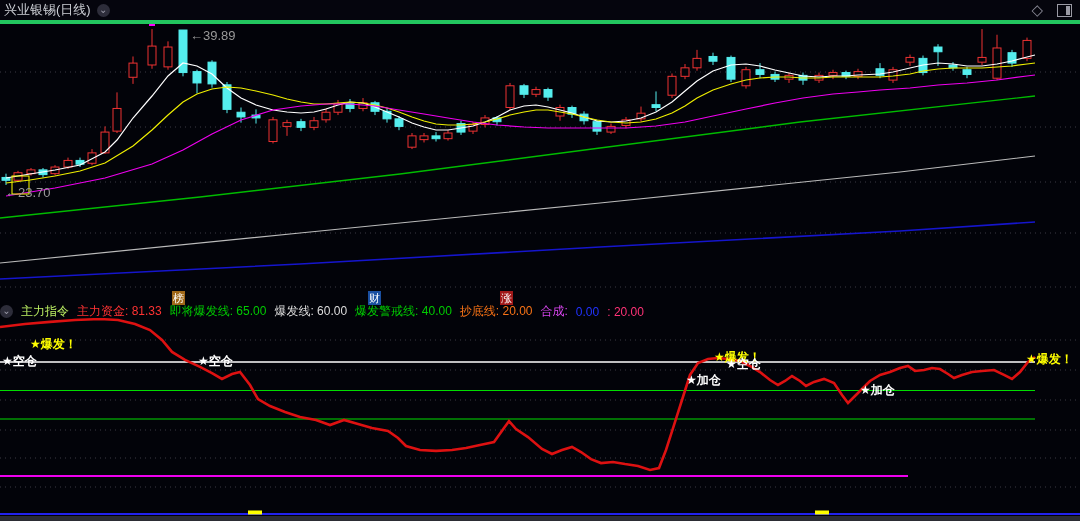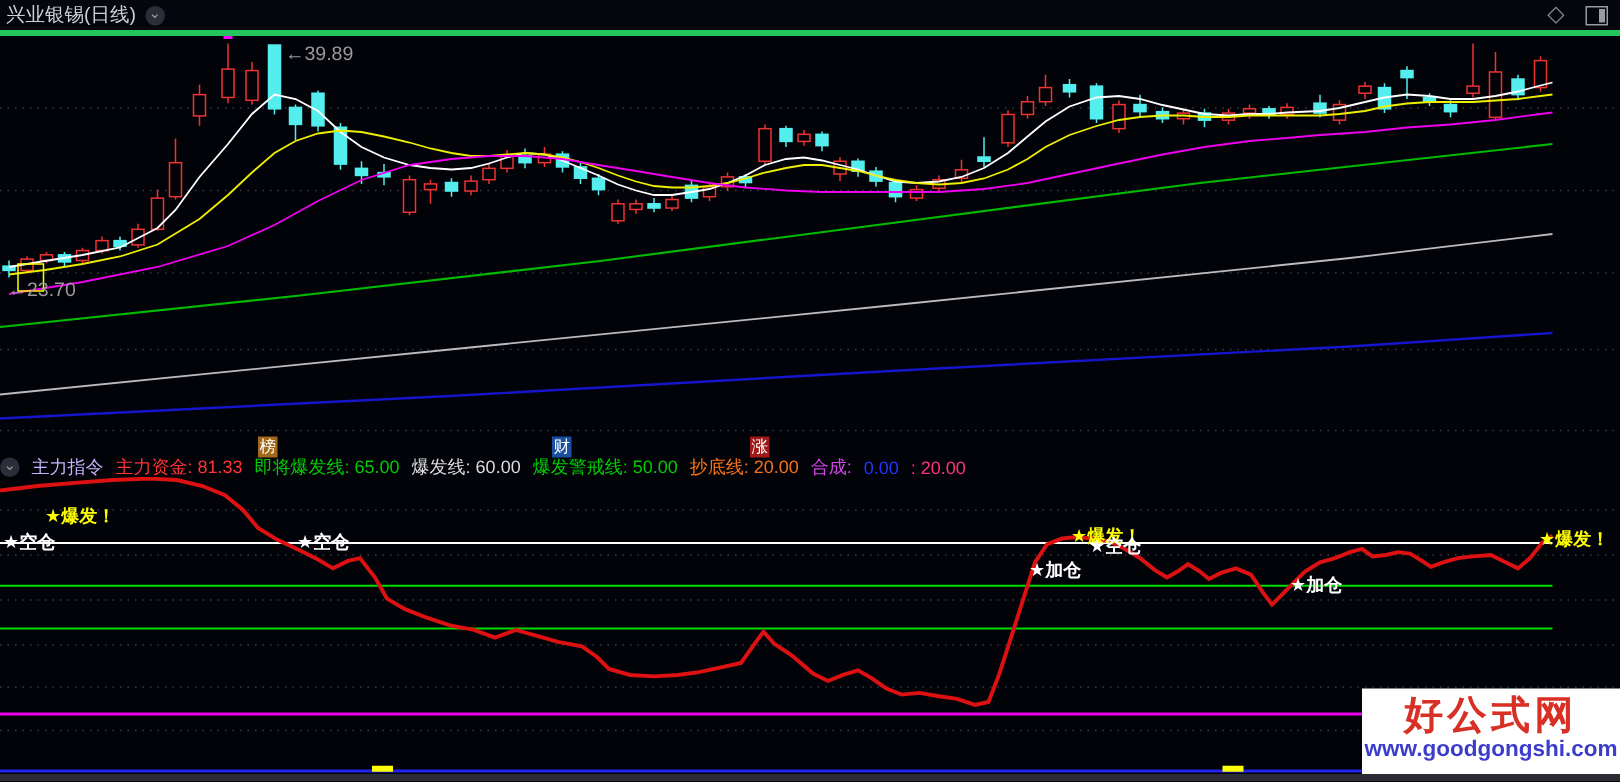--- a/index.html
+++ b/index.html
@@ -217,25 +217,25 @@
     </svg>
 
   <div id="badges">
       <div class="badge" style="left: 172px; background: rgb(160, 104, 24);">榜</div>
       <div class="badge" style="left: 368px; background: rgb(26, 79, 160);">财</div>
       <div class="badge" style="left: 500px; background: rgb(160, 24, 24);">涨</div>
     </div>
 
   <div class="subheader" id="sub-header">
     <span class="circle-icon">⌄</span>
-  <span style="color: #c4b5fd;">主力指令</span>
+  <span style="color: #bef264;">主力指令</span>
       <span style="color: rgb(255, 51, 51);">主力资金: 81.33</span>
       <span style="color: rgb(0, 204, 0);">即将爆发线: 65.00</span>
       <span style="color: rgb(221, 221, 221);">爆发线: 60.00</span>
-      <span style="color: rgb(0, 204, 0);">爆发警戒线: 50.00</span>
+      <span style="color: rgb(0, 204, 0);">爆发警戒线: 40.00</span>
       <span style="color: #f97316;">抄底线: 20.00</span>
       <span style="color: #d946ef;">合成:</span>
       <span style="color: rgb(34, 51, 255);">0.00</span>
       <span style="color: rgb(255, 51, 119);">: 20.00</span>
     </div>
 
   <svg id="sub-chart" width="1080" height="203" style="top:318px" xmlns="http://www.w3.org/2000/svg">
       <line x1="0" y1="22" x2="1080" y2="22" stroke="#3a3a44" stroke-width="1" stroke-dasharray="1,4"></line>
       <line x1="0" y1="52" x2="1080" y2="52" stroke="#3a3a44" stroke-width="1" stroke-dasharray="1,4"></line>
       <line x1="0" y1="82" x2="1080" y2="82" stroke="#3a3a44" stroke-width="1" stroke-dasharray="1,4"></line>
@@ -253,19 +253,15 @@
       <text x="30" y="30" fill="#ffff00" font-size="12px" font-weight="bold">★爆发！</text>
       <text x="2" y="47" fill="#ffffff" font-size="12px" font-weight="bold">★空仓</text>
       <text x="198" y="47" fill="#ffffff" font-size="12px" font-weight="bold">★空仓</text>
       <text x="686" y="66" fill="#ffffff" font-size="12px" font-weight="bold">★加仓</text>
       <text x="714" y="43" fill="#ffff00" font-size="12px" font-weight="bold">★爆发！</text>
       <text x="726" y="50" fill="#ffffff" font-size="12px" font-weight="bold">★空仓</text>
       <text x="860" y="76" fill="#ffffff" font-size="12px" font-weight="bold">★加仓</text>
       <text x="1026" y="45" fill="#ffff00" font-size="12px" font-weight="bold">★爆发！</text>
     </svg>
 
-  <div class="watermark">
-    <div class="wm-title">好公式网</div>
-    <div class="wm-url">www.goodgongshi.com</div>
-  </div>
 
   <div class="bottombar"></div>
 </div>
 
 </body></html>

